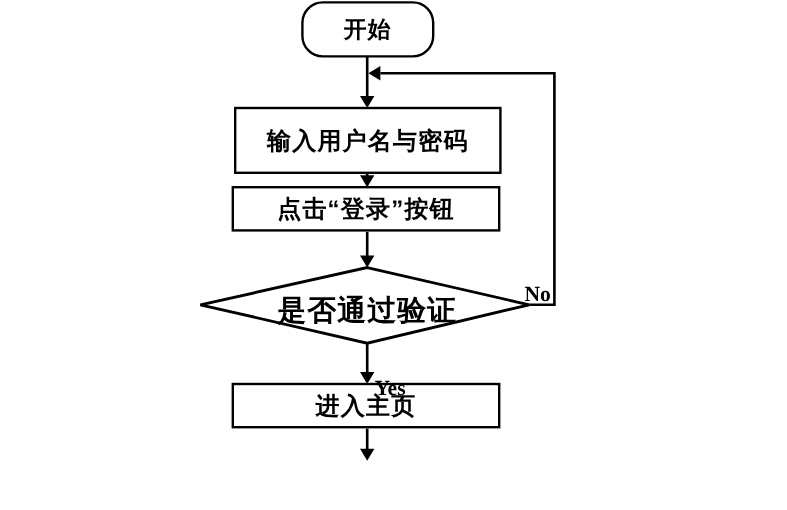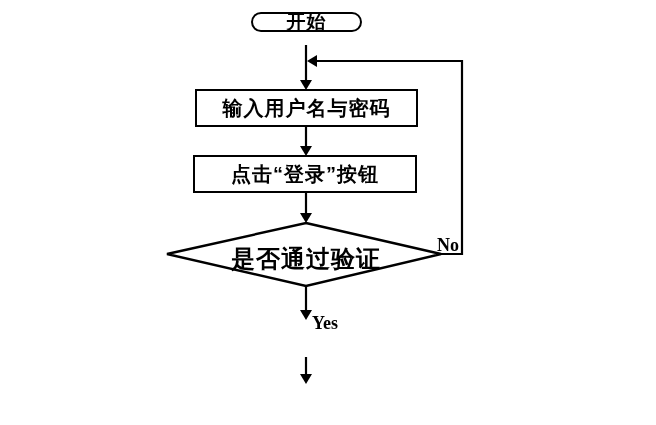--- a/index.html
+++ b/index.html
@@ -30,23 +30,23 @@
     align-items: center;
     justify-content: center;
     font-weight: 700;
     font-size: 19px;
     letter-spacing: 1px;
     white-space: nowrap;
   }
   .terminator { border-radius: 18px; }
   .process { border-radius: 0; font-size: 20px; }
 
-  .node-start { left: 251px; top: 12px;  width: 111px; height: 20px; }
+  .node-start { left: 251px; top: 1px;  width: 111px; height: 47px; }
   .node-end   { left: 250px; top: 384px; width: 112px; height: 34px; }
-  .node-input { left: 195px; top: 89px;  width: 223px; height: 38px; }
+  .node-input { left: 195px; top: 89px;  width: 223px; height: 56px; }
   .node-click { left: 193px; top: 155px; width: 224px; height: 38px; }
   .node-home  { left: 193px; top: 319px; width: 224px; height: 38px; }
 
   .decision-label {
     position: absolute;
     left: 170px;
     top: 243px;
     width: 272px;
     text-align: center;
     font-weight: 700;
@@ -107,19 +107,22 @@
   <div class="node process node-input">
     <span>输入用户名与密码</span>
   </div>
 
   <div class="node process node-click">
     <span>点击“登录”按钮</span>
   </div>
 
   <div class="decision-label">是否通过验证</div>
 
+  <div class="node process node-home">
+    <span>进入主页</span>
+  </div>
 
 
   <div class="edge-label edge-label-yes">Yes</div>
 
   <div class="edge-label edge-label-no">No</div>
 
 </div>
 
 </body></html>

